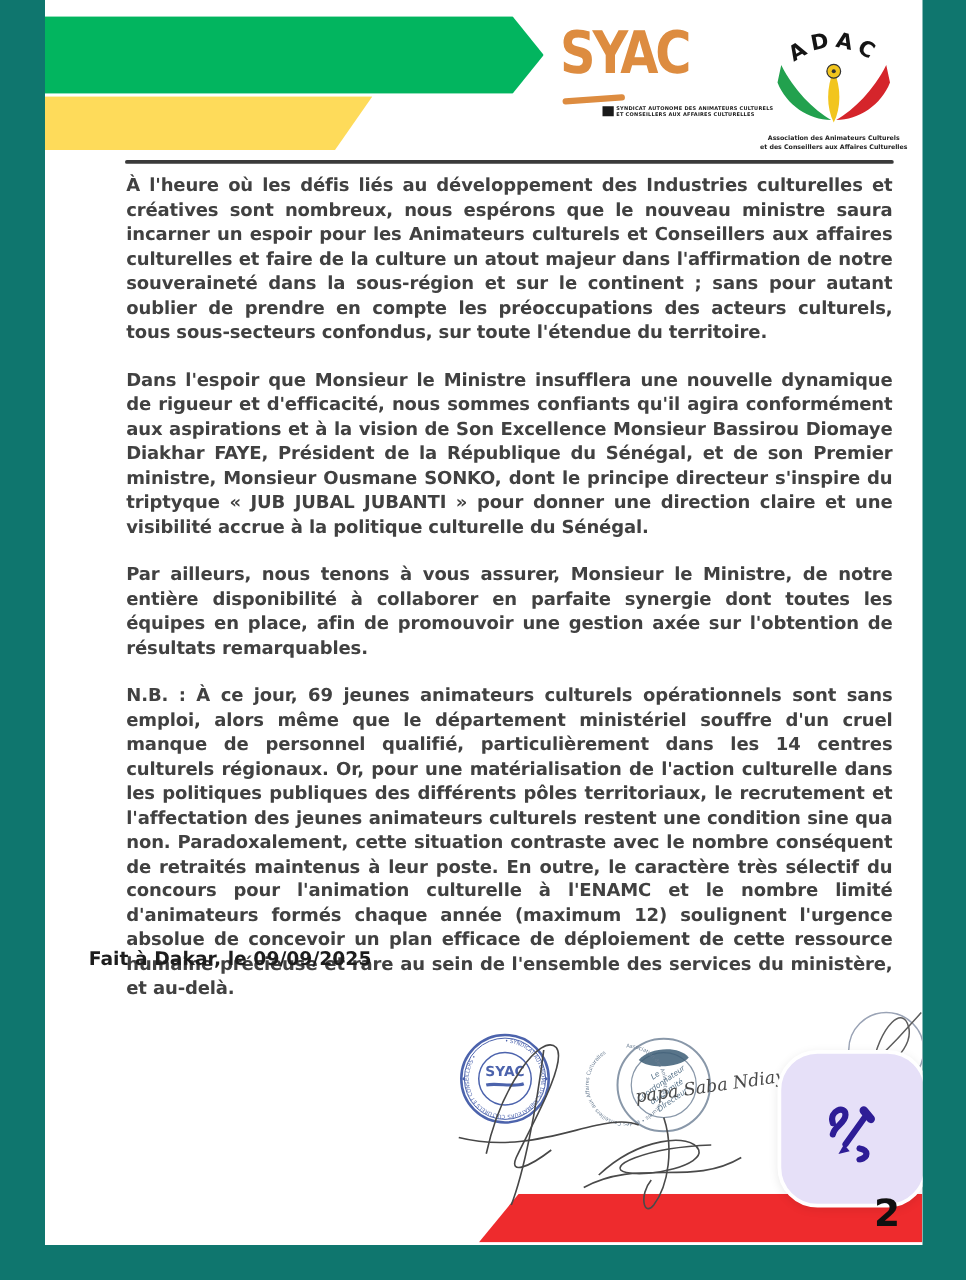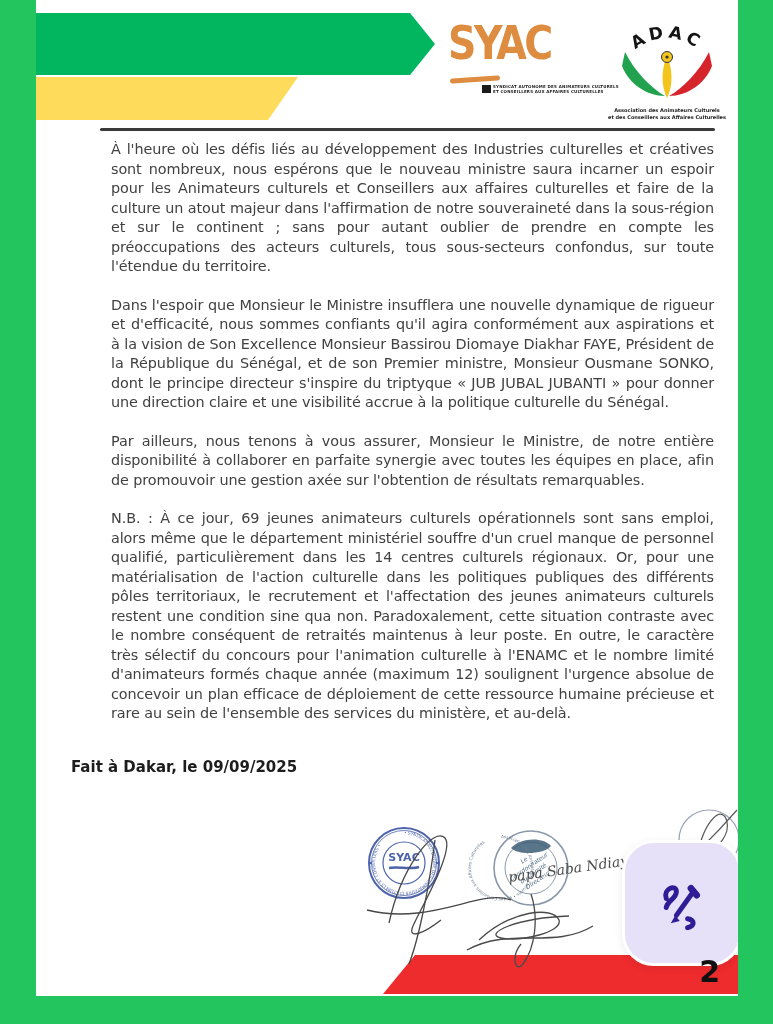--- a/index.html
+++ b/index.html
@@ -1,18 +1,18 @@
 <!DOCTYPE html>
 <html><head>
 <meta charset="utf-8">
 <style>
   html,body { margin:0; padding:0; background:#242323; }
   .stage {
     position:relative; width:773px; height:1024px; overflow:hidden;
-    background:#22c55e; font-family:"DejaVu Sans", sans-serif;
+    background:#0f766e; font-family:"DejaVu Sans", sans-serif;
   }
   .paper {
     position:absolute; left:36px; top:0; width:702px; height:996px;
     background:#ffffff; overflow:hidden;
   }
   
   .green-arrow {
     position:absolute; left:0; top:13px; width:399px; height:62px;
     background:#02B55F;
     clip-path:polygon(0 0, 374px 0, 399px 31px, 374px 62px, 0 62px);
@@ -46,21 +46,21 @@
   .top-rule {
     position:absolute; left:64px; top:128px; width:615px; height:3px;
     background:#3a3a3a; border-radius:2px;
   }
   
   .letter-body {
     position:absolute; left:63px; top:140px; width:615px;
     color:#414141; font-size:14.4px; line-height:19.5px;
     text-align:justify; letter-spacing:-0.1px;
   }
-  .letter-body p { margin:0 0 19px 12px; }
+  .letter-body p { margin:0 0 19px 2px;font-weight:bold; }
   .dateline {
     position:absolute; left:63px; top:758px; width:615px;
     text-align:left; transform:translateX(-28px);
     font-weight:bold; font-size:15px; color:#1d1d1d;
   }
   
   .sig-area { position:absolute; left:325px; top:798px; width:385px; height:170px; z-index:2; }
   
   .red-banner {
     position:absolute; left:347px; top:955px; width:355px; height:39px;
@@ -119,21 +119,21 @@
         <text x="59" y="100" font-size="5" font-weight="bold" fill="#222" text-anchor="middle" font-family="DejaVu Sans, sans-serif">Association des Animateurs Culturels</text>
         <text x="59" y="107" font-size="5" font-weight="bold" fill="#222" text-anchor="middle" font-family="DejaVu Sans, sans-serif">et des Conseillers aux Affaires Culturelles</text>
       </svg>
     </div>
 
     <div class="top-rule"></div>
 
     <div class="letter-body">
       <p>À l'heure où les défis liés au développement des Industries culturelles et créatives sont nombreux, nous espérons que le nouveau ministre saura incarner un espoir pour les Animateurs culturels et Conseillers aux affaires culturelles et faire de la culture un atout majeur dans l'affirmation de notre souveraineté dans la sous-région et sur le continent ; sans pour autant oublier de prendre en compte les préoccupations des acteurs culturels, tous sous-secteurs confondus, sur toute l'étendue du territoire.</p>
       <p>Dans l'espoir que Monsieur le Ministre insufflera une nouvelle dynamique de rigueur et d'efficacité, nous sommes confiants qu'il agira conformément aux aspirations et à la vision de Son Excellence Monsieur Bassirou Diomaye Diakhar FAYE, Président de la République du Sénégal, et de son Premier ministre, Monsieur Ousmane SONKO, dont le principe directeur s'inspire du triptyque « JUB JUBAL JUBANTI » pour donner une direction claire et une visibilité accrue à la politique culturelle du Sénégal.</p>
-      <p>Par ailleurs, nous tenons à vous assurer, Monsieur le Ministre, de notre entière disponibilité à collaborer en parfaite synergie avec toutes les équipes en place, afin de promouvoir une gestion axée sur l'obtention de résultats remarquables.</p>
+      <p>Par ailleurs, nous tenons à vous assurer, Monsieur le Ministre, de notre entière disponibilité à collaborer en parfaite synergie dont toutes les équipes en place, afin de promouvoir une gestion axée sur l'obtention de résultats remarquables.</p>
       <p>N.B. : À ce jour, 69 jeunes animateurs culturels opérationnels sont sans emploi, alors même que le département ministériel souffre d'un cruel manque de personnel qualifié, particulièrement dans les 14 centres culturels régionaux. Or, pour une matérialisation de l'action culturelle dans les politiques publiques des différents pôles territoriaux, le recrutement et l'affectation des jeunes animateurs culturels restent une condition sine qua non. Paradoxalement, cette situation contraste avec le nombre conséquent de retraités maintenus à leur poste. En outre, le caractère très sélectif du concours pour l'animation culturelle à l'ENAMC et le nombre limité d'animateurs formés chaque année (maximum 12) soulignent l'urgence absolue de concevoir un plan efficace de déploiement de cette ressource humaine précieuse et rare au sein de l'ensemble des services du ministère, et au-delà.</p>
     </div>
 
     <div class="dateline">Fait à Dakar, le 09/09/2025</div>
 
     <div class="sig-area">
       <svg width="385" height="170" viewBox="0 0 385 170">
         <defs>
           <path id="syacRing" d="M43,36 a29,29 0 1,1 -0.01,0 z"></path>
           <path id="adacRing" d="M140,40 a30,30 0 1,1 -0.01,0 z"></path>

